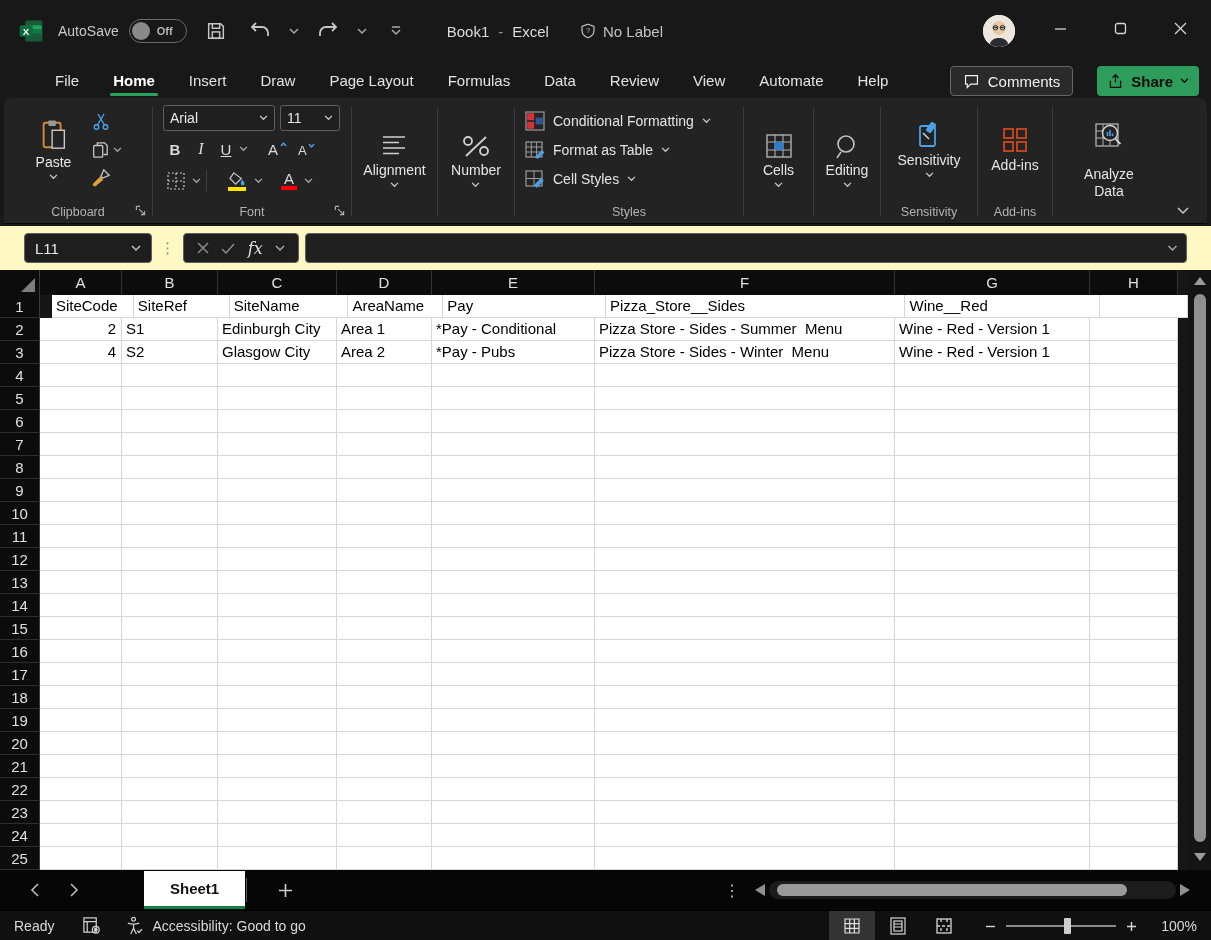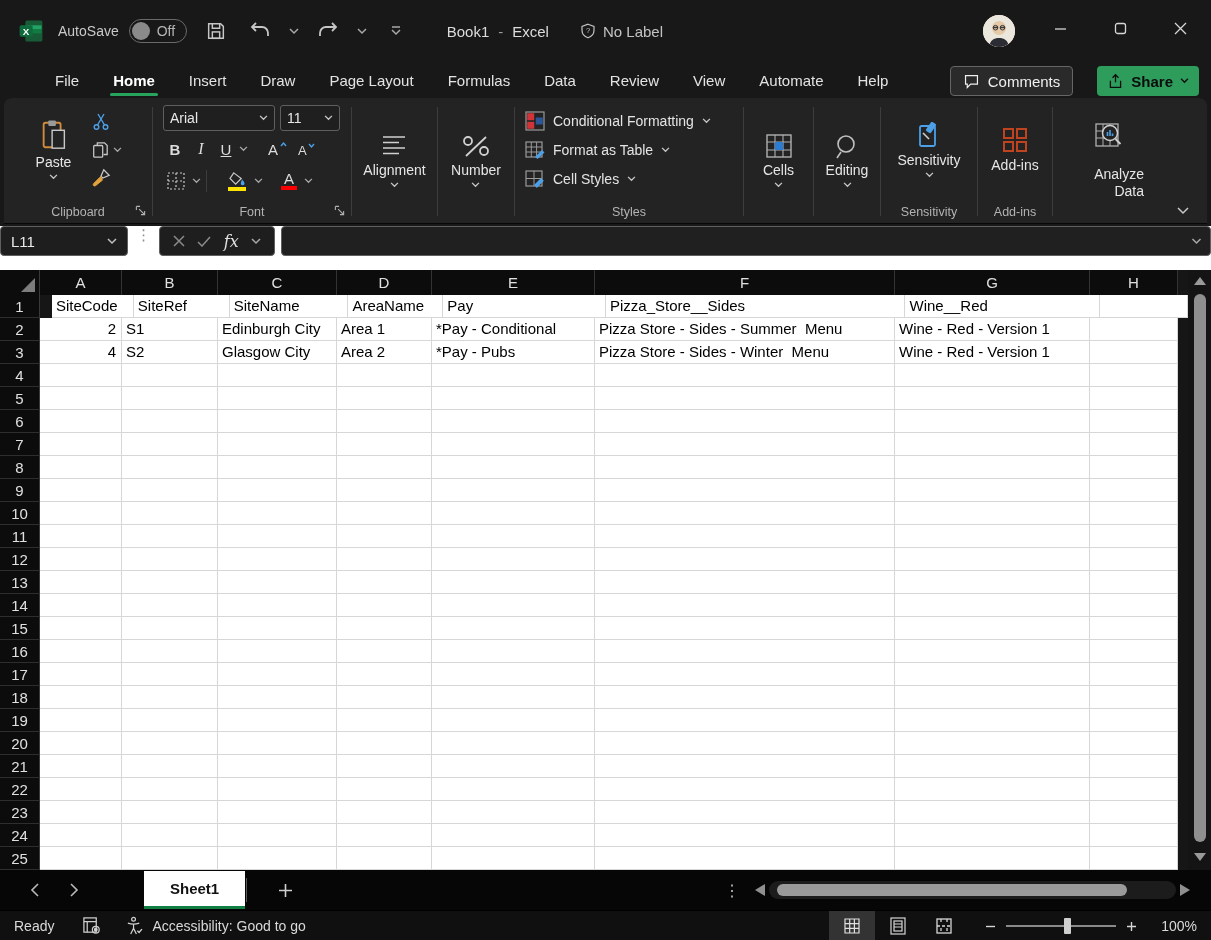--- a/index.html
+++ b/index.html
@@ -5,21 +5,21 @@
   * { margin:0; padding:0; box-sizing:border-box; }
   html,body { width:1211px; height:940px; overflow:hidden; background:#181818;
               font-family:"Liberation Sans", sans-serif; }
   .app { position:relative; width:1211px; height:940px; background:#181818; color:#e2e2e2; }
   svg { display:block; }
 
   
   .titlebar { position:absolute; left:0; top:0; width:1211px; height:62px; display:flex; align-items:center; }
   .tb-left { display:flex; align-items:center; gap:14px; padding-left:18px; }
   .autosave { display:flex; align-items:center; gap:10px; color:#c9c9c9; font-size:14px; }
-  .toggle { width:58px; height:24px; border:1px solid #6a6a6a; border-radius:12px; display:flex; align-items:center; padding:2px; gap:7px; color:#b5b5b5; font-size:14px; }
+  .toggle { width:58px; height:24px; border:1px solid #6a6a6a; border-radius:12px; display:flex; align-items:center; padding:2px; gap:7px; color:#b5b5b5; font-size:11px;font-weight:bold; }
   .knob { width:18px; height:18px; border-radius:50%; background:#8a8a8a; }
   .qat-btn { width:30px; height:30px; display:flex; align-items:center; justify-content:center; color:#c6c6c6; }
   .chev-sm { color:#a8a8a8; }
   .doc-title { color:#dcdcdc; font-size:15px; margin-left:22px; display:flex; gap:9px; align-items:center; }
   .label-badge { display:flex; align-items:center; gap:6px; color:#c3c3c3; font-size:15px; margin-left:16px; }
   .searchbox { position:absolute; left:588px; top:12px; width:328px; height:38px; background:#222222; border:1px solid #494949; border-radius:6px; display:flex; align-items:center; padding:0 12px; gap:12px; }
   .searchbox input { flex:1; background:transparent; border:0; outline:none; color:#dcdcdc; font-size:15px; font-family:"Liberation Sans",sans-serif; }
   .searchbox input::placeholder { color:#9a9a9a; }
   .avatar { position:absolute; left:983px; top:15px; width:32px; height:32px; border-radius:50%; overflow:hidden; background:#e9e4da; }
   .win-btn { position:absolute; top:0; width:46px; height:56px; display:flex; align-items:center; justify-content:center; color:#d6d6d6; }
@@ -43,21 +43,21 @@
   .bigbtn { display:flex; flex-direction:column; align-items:center; gap:3px; color:#e6e6e6; font-size:14px; line-height:17px; padding:2px 6px; }
   .minirow { display:flex; align-items:center; gap:4px; height:28px; padding:0 4px; color:#cfcfcf; }
   .combo { display:flex; align-items:center; justify-content:space-between; border:1px solid #5f5f5f; border-radius:3px; height:26px; padding:0 6px; color:#e8e8e8; font-size:14px; background:#1f1f1f; }
   .fbtn { display:flex; align-items:center; justify-content:center; color:#dcdcdc; }
   .styles-row { display:flex; align-items:center; gap:8px; height:27px; color:#e4e4e4; font-size:14px; padding-left:10px; width:100%; }
   .u-yellow { display:block; width:18px; height:4px; background:#ffe400; margin-top:1px; }
   .u-red { display:block; width:16px; height:4px; background:#fb0000; margin-top:1px; }
   .ribbon-collapse { position:absolute; right:18px; bottom:8px; color:#c8c8c8; }
 
   
-  .formularow { position:absolute; left:0; top:226px; width:1211px; height:44px; display:flex; align-items:flex-start; padding:0 0; gap:6px; background:#ffffff; }
+  .formularow { position:absolute; left:0; top:226px; width:1211px; height:44px; display:flex; align-items:center; padding:0 24px; gap:6px; background:#fef9c3; }
   .namebox { width:128px; height:30px; border:1px solid #5f5f5f; border-radius:4px; display:flex; align-items:center; justify-content:space-between; padding:0 10px; color:#eaeaea; font-size:15px; background:#1e1e1e; }
   .grip { color:#8f8f8f; letter-spacing:0; padding:0 2px; font-size:15px; }
   .fxbox { width:116px; height:30px; border:1px solid #5f5f5f; border-radius:4px; display:flex; align-items:center; justify-content:space-evenly; background:#1e1e1e; }
   .fml { flex:1; height:30px; border:1px solid #5f5f5f; border-radius:4px; background:#202020; display:flex; align-items:center; padding:0 8px; }
   .fml input { flex:1; background:transparent; border:0; outline:none; color:#eaeaea; font-size:15px; font-family:"Liberation Sans",sans-serif; }
   .fx-glyph { font-family:"DejaVu Serif", serif; font-style:italic; font-size:16px; color:#e0e0e0; }
 
   
   .gridwrap { position:absolute; left:0; top:270px; width:1188px; height:600px; background:#161616; overflow:hidden; }
   .hdr-row { display:flex; height:25px; }
@@ -513,21 +513,21 @@
         </div>
       </div>
       <div class="rg-label">
         <span>Add-ins</span>
       </div>
     </div>
     <div class="rdiv"></div>
 
     <div class="rgroup" style="width:112px">
       <div class="rg-body">
-        <div class="bigbtn" style="white-space:pre-line; text-align:right;gap:16px;">
+        <div class="bigbtn" style="white-space:pre-line; text-align:center;gap:16px;">
           <svg width="30" height="28" viewBox="0 0 30 28" fill="none">
             <rect x="2" y="2" width="22" height="22" stroke="#b0b0b0" stroke-width="1.3"></rect>
             <path d="M2 9h22M2 16h22M9 2v22M16 2v22" stroke="#b0b0b0" stroke-width="1"></path>
             <circle cx="16" cy="11" r="7.5" fill="#232323" stroke="#d0d0d0" stroke-width="1.5"></circle>
             <path d="M13.5 14v-4M16 14V8M18.5 14v-2.5" stroke="#4ba0e8" stroke-width="1.6"></path>
             <path d="M21.5 17l5 5" stroke="#d0d0d0" stroke-width="1.8"></path>
           </svg>
           <span style="width:70px">Analyze Data</span>
         </div>
       </div>

